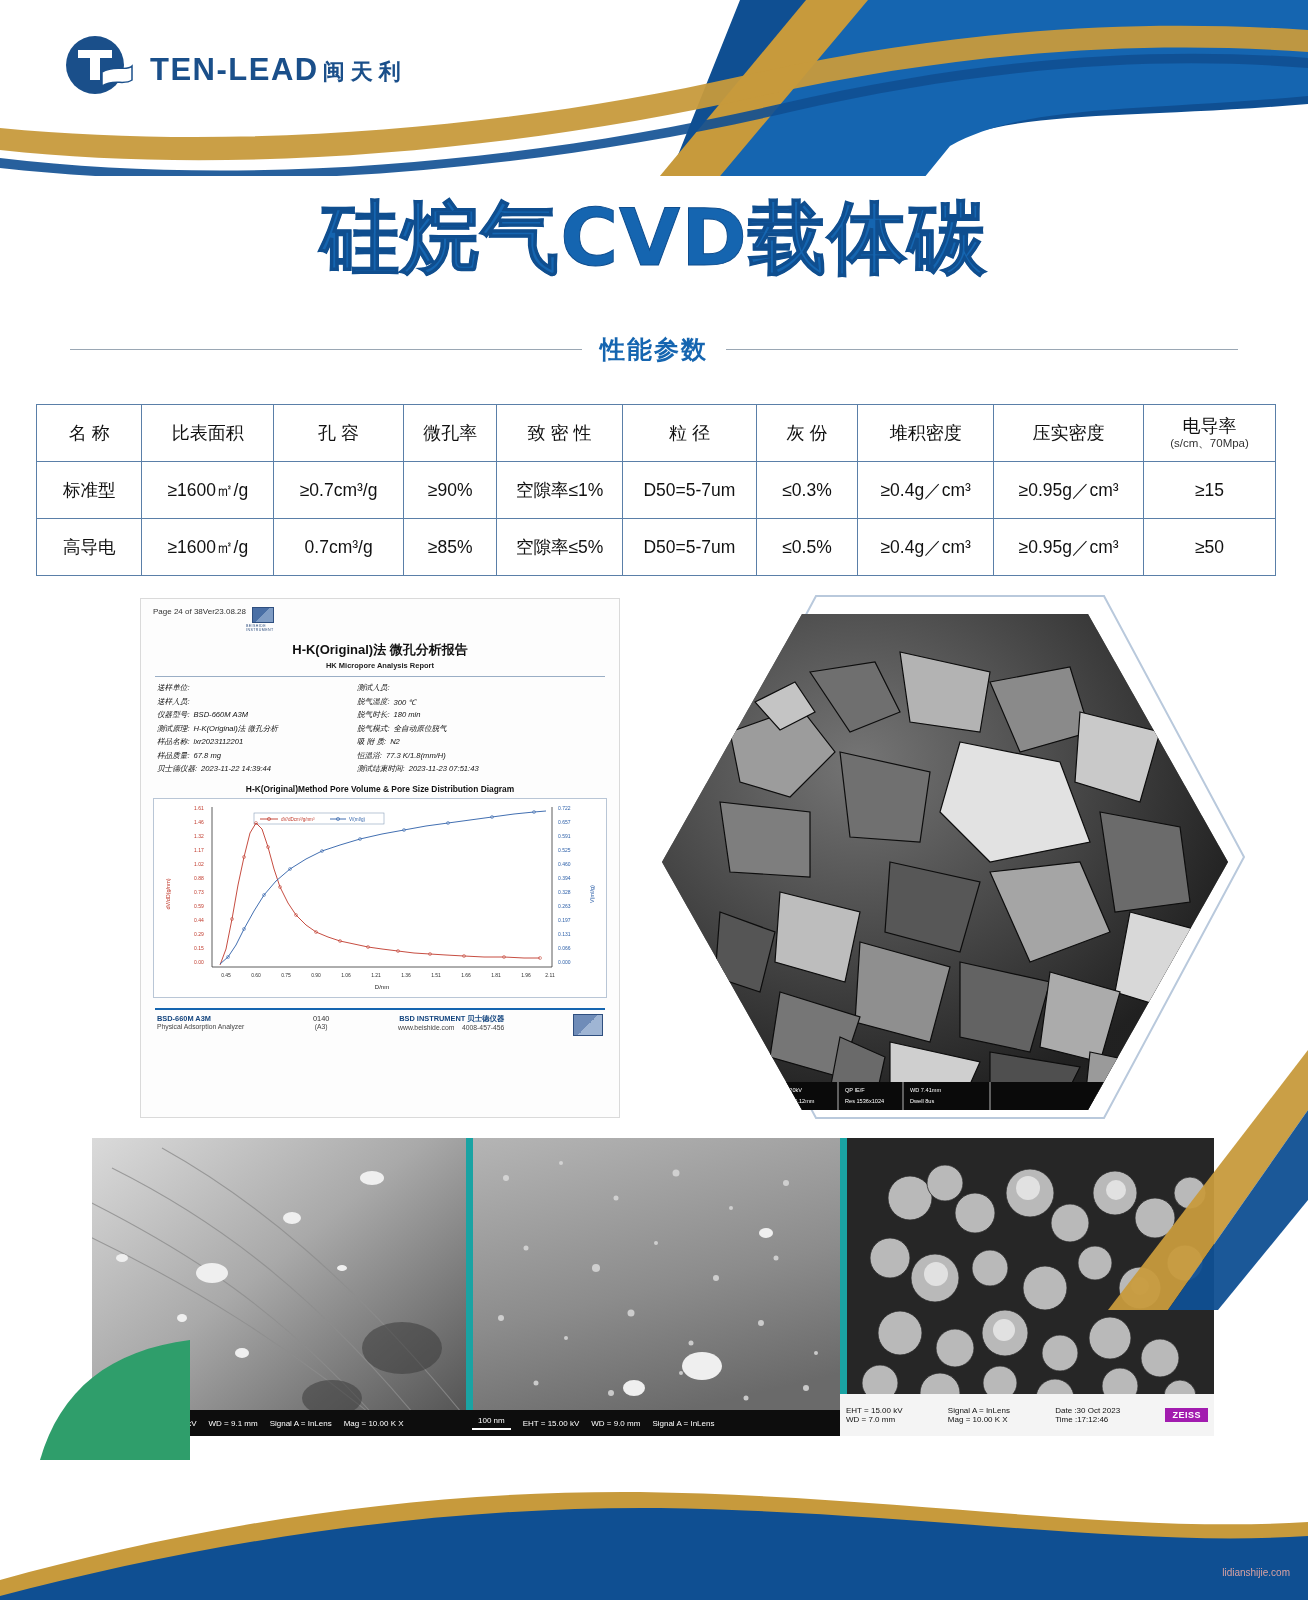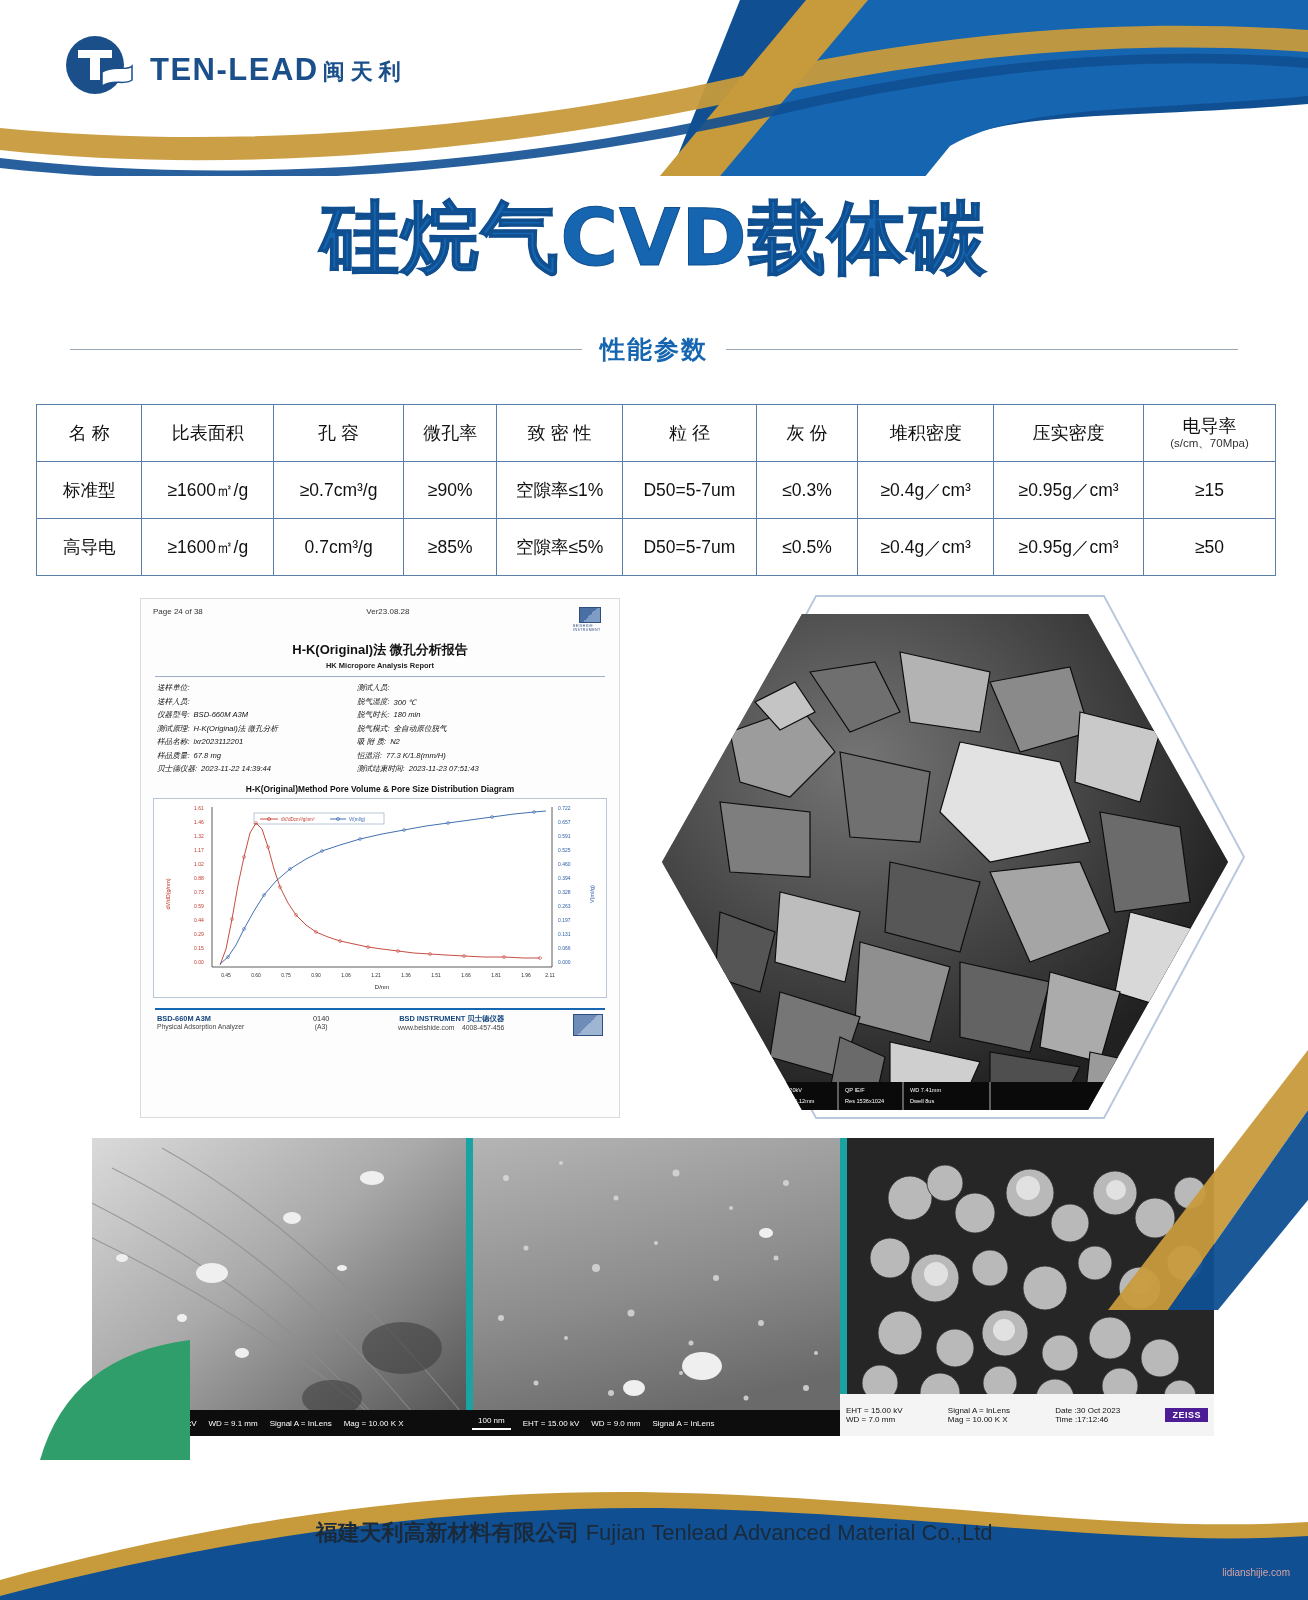--- a/index.html
+++ b/index.html
@@ -132,21 +132,21 @@
   .report {
     position: absolute;
     left: 140px; top: 598px;
     width: 480px; height: 520px;
     background: #fdfdfd;
     border: 1px solid #dadada;
     font-family: "Liberation Sans", sans-serif;
     overflow: hidden;
   }
   .rep-top {
-    display: flex; justify-content: space-between;
+    display: flex; 
     align-items: flex-start;
     font-size: 8px; color: #333;
     padding: 8px 12px 0 12px;
   }
   .rep-badge {
     width: 34px; height: 30px;
     display: flex; flex-direction: column; align-items: center;
     line-height: 1;
   }
   .rep-badge .cube {
@@ -264,21 +264,21 @@
     width: 100%; height: 42px;
     background: #f4f4f4;
     color: #111;
     font-size: 8px;
     display: flex;
     align-items: center;
     padding: 0 6px;
     justify-content: space-between;
   }
   .zeiss {
-    background:#4c1d95; color:#fff; font-size:9px; font-weight:bold;
+    background:#a21caf; color:#fff; font-size:9px; font-weight:bold;
     padding:2px 7px; letter-spacing:.5px;
   }
   .teal-div {
     position: absolute; top: 0; width: 7px; height: 298px;
     background: #1aa3a3;
   }
 
   .caption {
     position: absolute;
     left: 818px; top: 1448px;
@@ -825,20 +825,16 @@
 
   <svg style="position:absolute;right:0;top:1050px;width:200px;height:260px;" viewBox="0 0 200 260">
     <path d="M200,0 L200,60 L60,260 L0,260 Z" fill="#c79a3c" opacity="0.95"></path>
     <path d="M200,60 L200,150 L110,260 L60,260 Z" fill="#0f4f92" opacity="0.95"></path>
   </svg>
 
   <svg style="position:absolute;left:40px;top:1330px;width:170px;height:130px;" viewBox="0 0 170 130">
     <path d="M0,130 C20,60 70,20 150,10 L150,130 Z" fill="#2f9e6b"></path>
   </svg>
 
-  <div class="footer-text">
-    <span class="cn">福建天利高新材料有限公司</span>
-    <span>Fujian Tenlead Advanced Material Co.,Ltd</span>
-  </div>
 
   <div class="watermark">lidianshijie.com</div>
 
 </div>
 
 </body></html>

